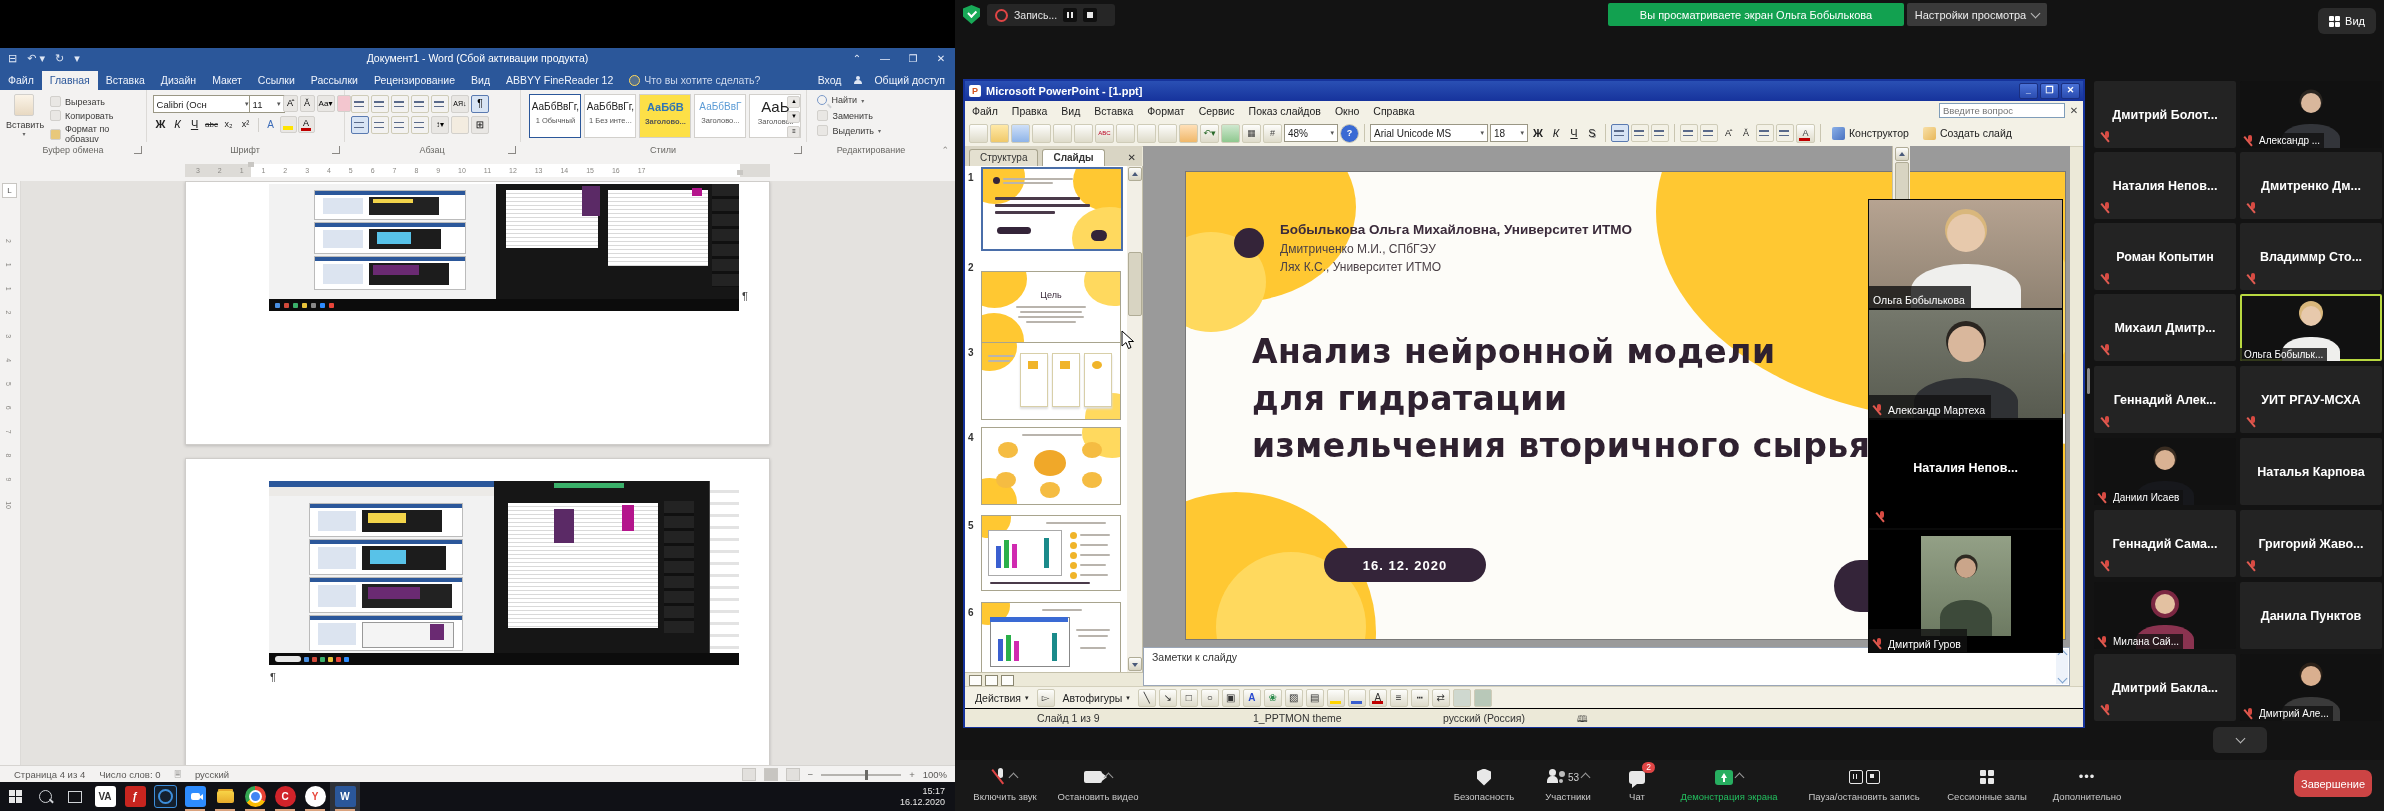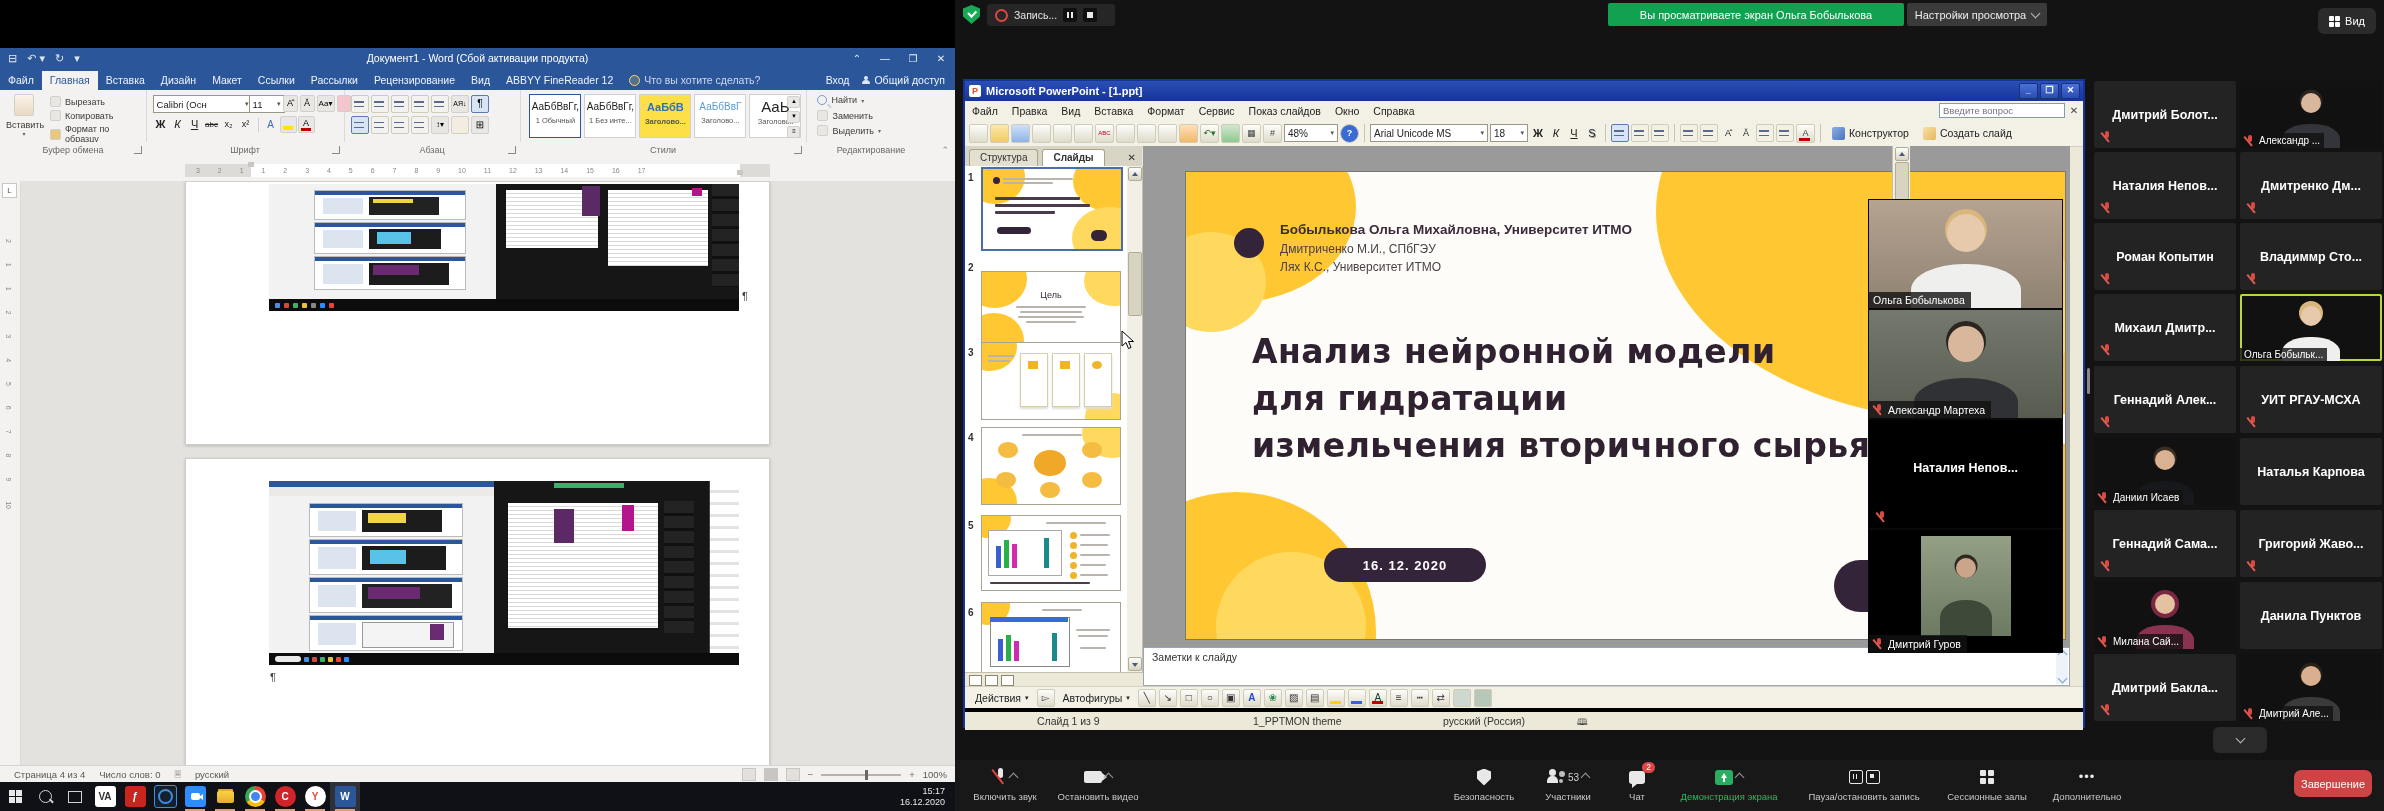--- a/index.html
+++ b/index.html
@@ -143,26 +143,26 @@
   
   .p-notes{position:absolute;left:178px;top:566px;width:927px;height:39px;background:#fff;border:1px solid #9aa6b8;box-sizing:border-box;font-size:10.5px;color:#333;}
   .p-notes .txt{position:absolute;left:8px;top:3px;}
   .p-notes .ns{position:absolute;right:1px;top:1px;bottom:1px;width:12px;background:#eef3fa;display:flex;flex-direction:column;justify-content:space-between;align-items:center;padding:2px 0;}
   .p-notes .ns i{width:6px;height:6px;border-right:1.5px solid #7aa0cc;border-top:1.5px solid #7aa0cc;}
   .p-notes .ns i.u{transform:rotate(-45deg);} .p-notes .ns i.d{transform:rotate(135deg);}
   .p-draw{position:absolute;left:0;top:605px;right:0;height:22px;background:#f3f1e6;border-top:1px solid #d4d0bc;display:flex;align-items:center;gap:3px;padding-left:5px;font-size:10.5px;color:#222;}
   .dbtn{display:flex;align-items:center;gap:4px;padding:0 5px;height:18px;}
   .dico{width:16px;height:16px;border-radius:2px;background:linear-gradient(180deg,#fdfdfb,#dedbca);border:1px solid #cfccb8;font-size:10px;color:#333;text-align:center;line-height:15px;position:relative;}
   .dico .bar{position:absolute;left:2px;bottom:2px;width:11px;height:3px;}
-  .p-status{position:absolute;left:0;top:627px;right:0;height:18px;background:#ece9d8;border-top:4px solid #000000;font-size:10.5px;color:#333;}
+  .p-status{position:absolute;left:0;top:627px;right:0;height:18px;background:#ece9d8;border-top:1px solid #000000;font-size:10.5px;color:#333;}
   .p-status span{position:absolute;top:3px;}
   
   .strip{position:absolute;left:913px;top:199px;width:195px;}
   .vtile{position:relative;width:195px;background:#000;overflow:hidden;border:1px solid #0a0a0a;box-sizing:border-box;}
-  .vlabel{position:absolute;left:0;bottom:0;background:rgba(18,18,18,.8);color:#fff;font-size:10.5px;padding:2px 6px 2px 4px;display:flex;align-items:center;gap:4px;max-width:95%;white-space:nowrap;}
+  .vlabel{position:absolute;left:0;bottom:0;background:rgba(18,18,18,.8);color:#fff;font-size:10.5px;padding:8px 6px 2px 4px;display:flex;align-items:center;gap:4px;max-width:95%;white-space:nowrap;}
   .vname-center{position:absolute;left:0;right:0;top:38%;text-align:center;color:#fff;font-size:12.5px;font-weight:bold;}
   .micoff{position:relative;width:11px;height:13px;display:inline-block;}
   .micoff::before{content:"";position:absolute;left:4px;top:1px;width:4px;height:7px;border-radius:2px;background:#d84a42;}
   .micoff::after{content:"";position:absolute;left:1px;top:2px;width:12px;height:1.8px;background:#e05a50;transform:rotate(50deg);transform-origin:left top;}
   .micoff.corner{position:absolute;left:7px;bottom:5px;}
   .person .hd{position:absolute;left:50%;transform:translateX(-50%);border-radius:50%;}
   .person .bd{position:absolute;left:50%;transform:translateX(-50%);border-radius:48% 48% 0 0;}
   
   .av-olga{background:linear-gradient(180deg,#b6a391,#8f8272);} .av-olga .hd{background:#e7c9ac;box-shadow:0 -3px 0 2px #d9b77c;} .av-olga .bd{background:#efefed;}
   .av-mart{background:linear-gradient(180deg,#75786c,#585b50);} .av-mart .hd{background:#d9b79c;box-shadow:0 -3px 0 2px #2a2520;} .av-mart .bd{background:#2f3134;}
@@ -250,21 +250,21 @@
       <span class="tb">Рассылки</span>
       <span class="tb">Рецензирование</span>
       <span class="tb">Вид</span>
       <span class="tb">ABBYY FineReader 12</span>
       <span class="tellme">
           <i class="bulb"></i>
           <span>Что вы хотите сделать?</span>
         </span>
       <span class="right">
         <span>Вход</span>
-        <span style="display:flex;align-items:center;gap:4px;">
+        <span style="display:flex;align-items:center;gap:12px;">
             <i class="person-glyph"></i>
             <span>Общий доступ</span>
           </span>
       </span>
     </div>
 
     <div class="w-ribbon">
 
       <div class="rgroup" style="width:146px;">
         <div class="a" style="left:6px;top:4px;width:36px;text-align:center;">

